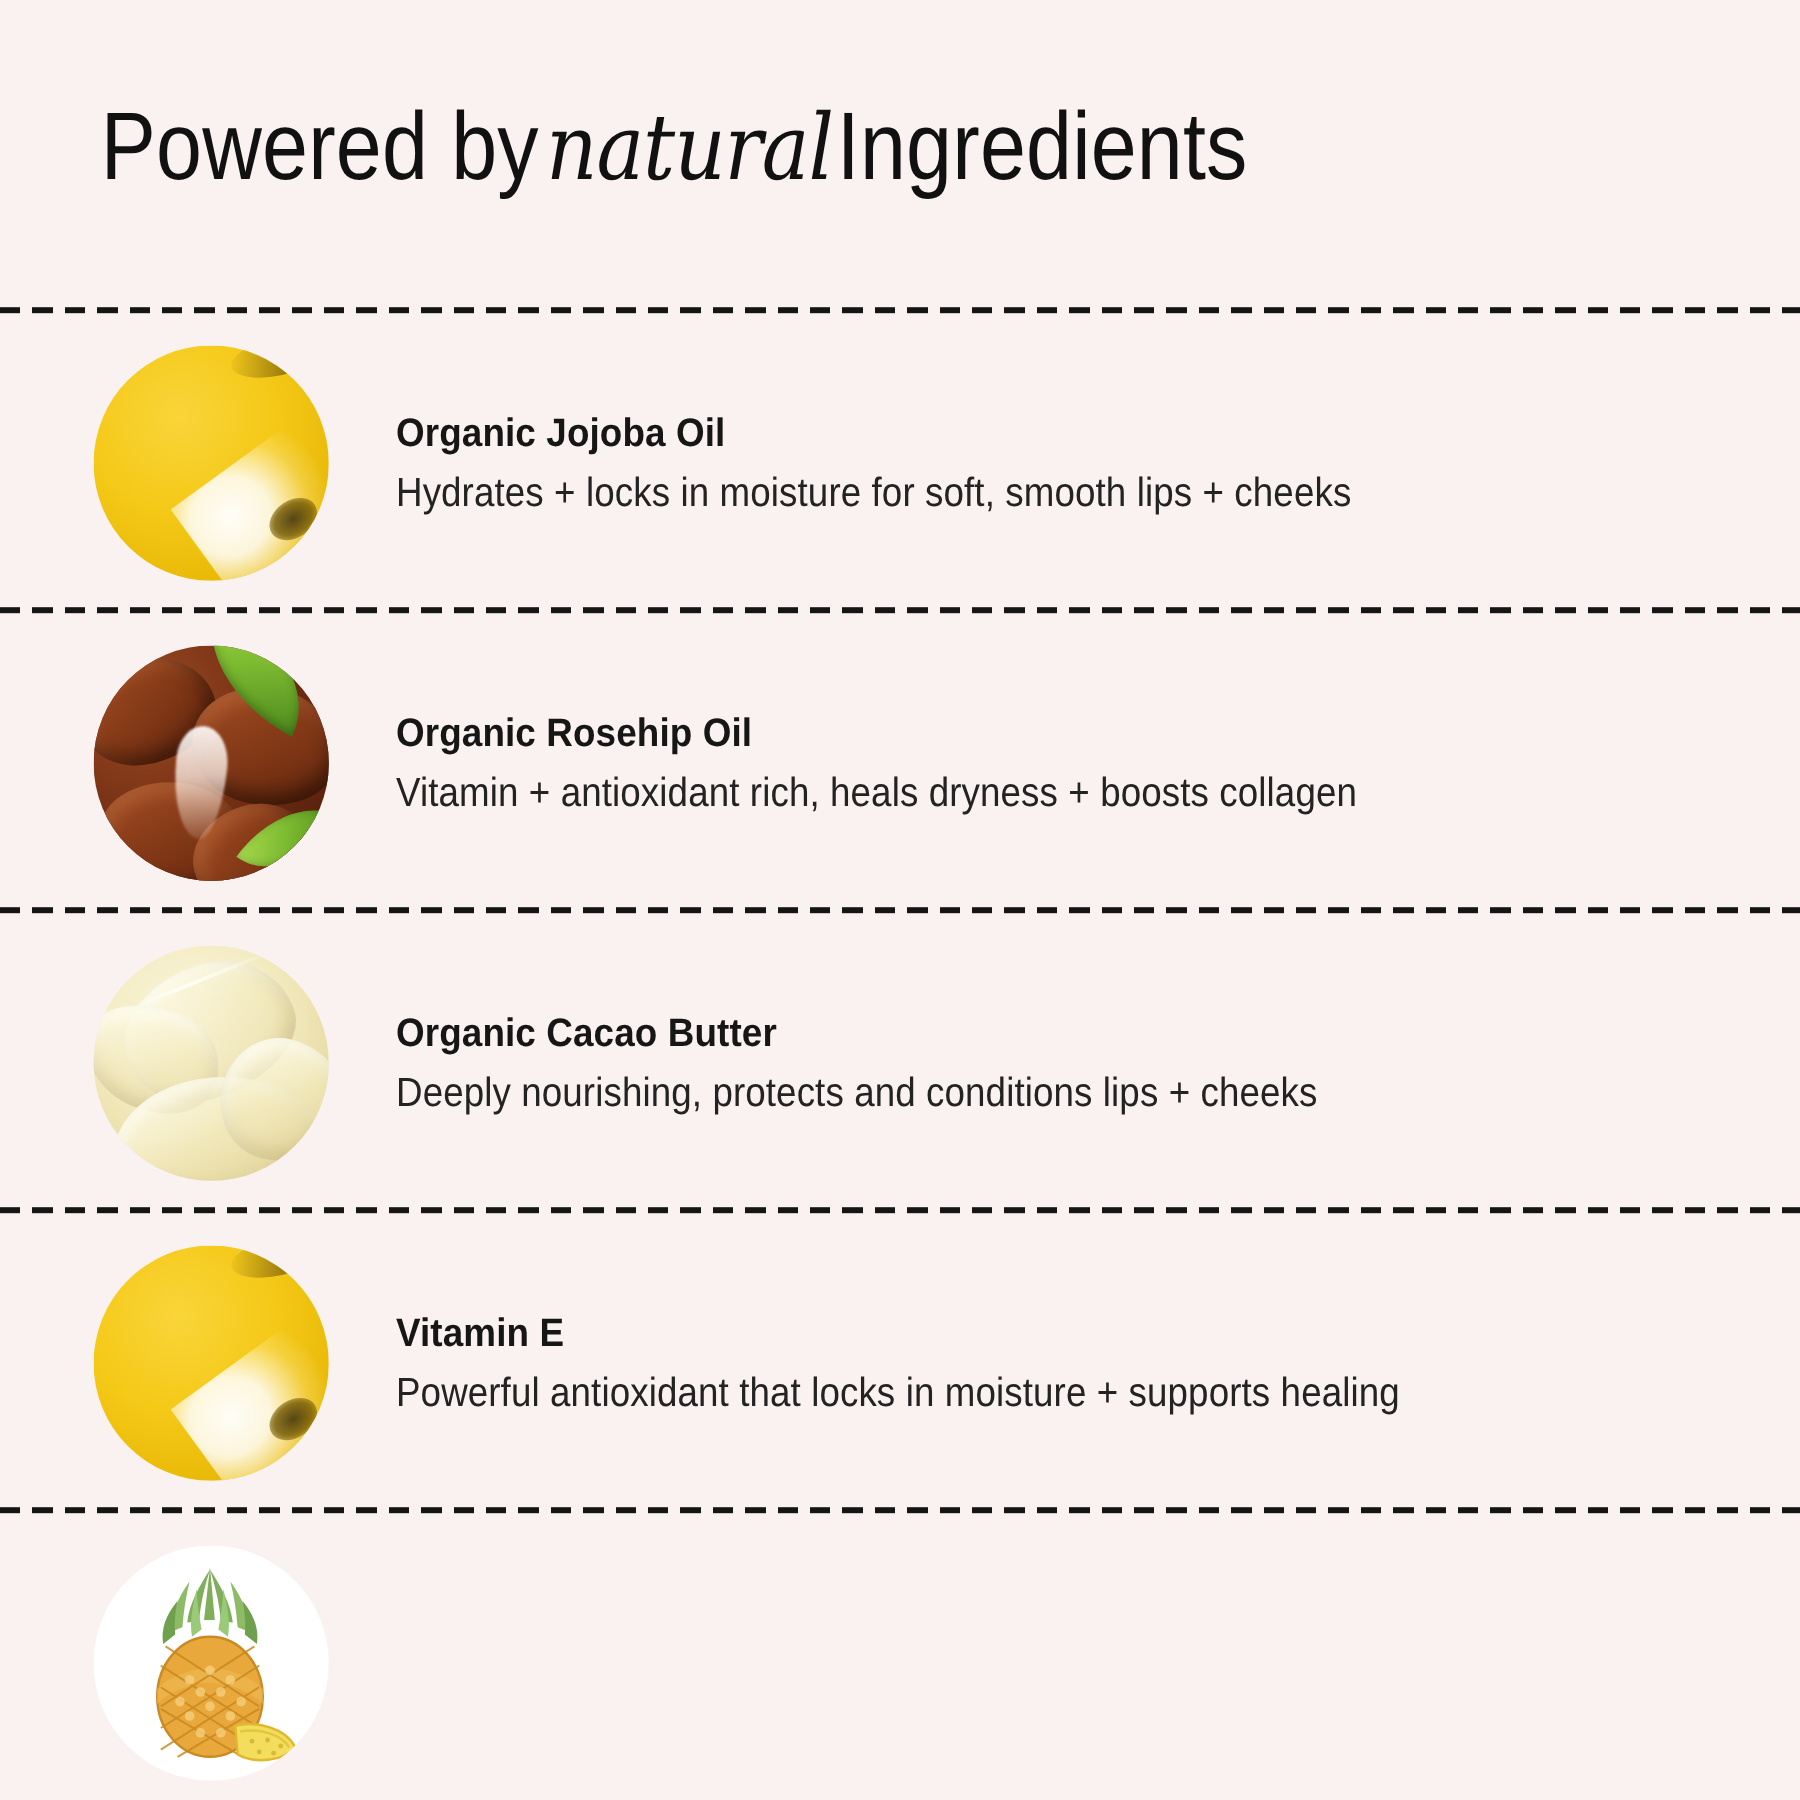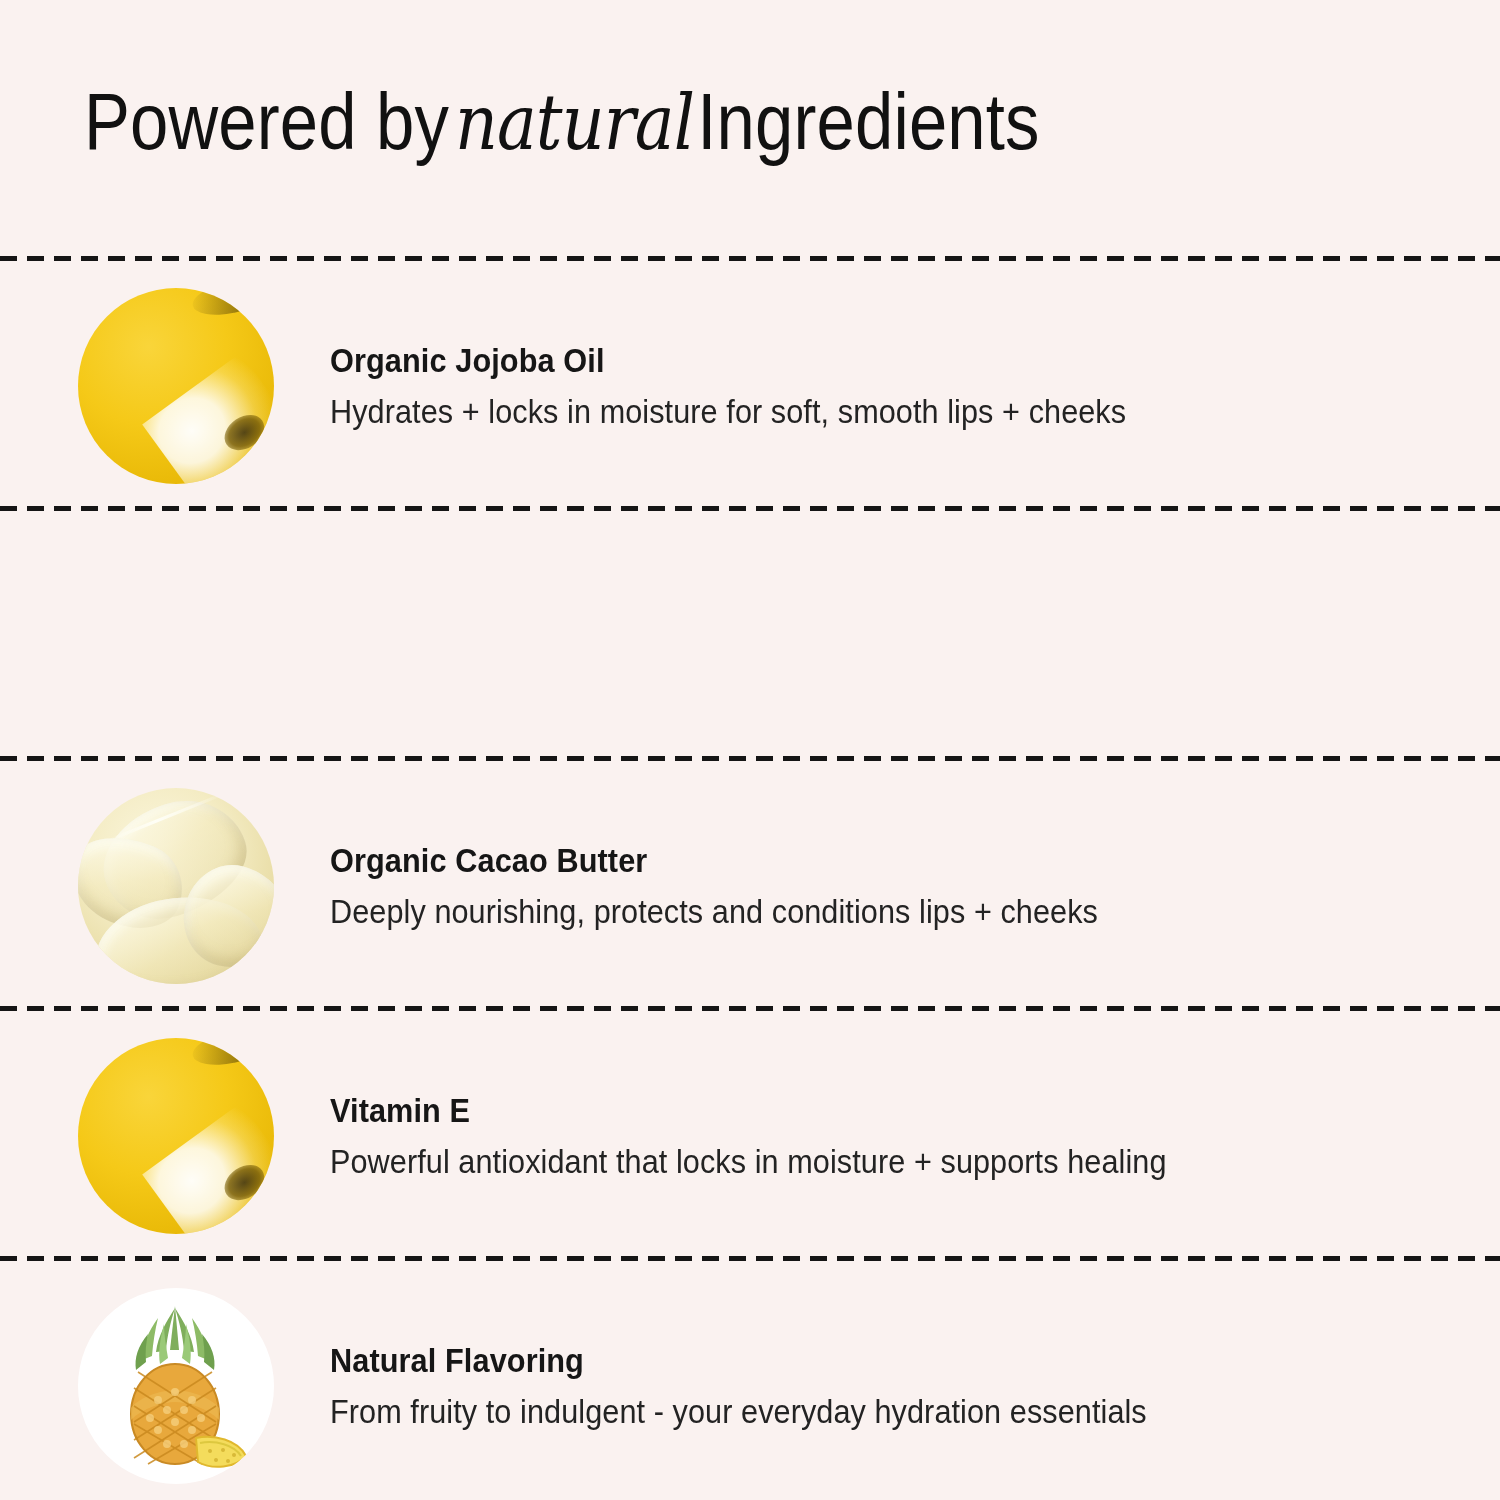--- a/index.html
+++ b/index.html
@@ -248,20 +248,37 @@
       <div class="art art-oil">
         <div class="oil-shadow"></div>
       </div>
     </div>
     <div class="row-body">
       <div class="row-title">Organic Jojoba Oil</div>
       <div class="row-desc">Hydrates + locks in moisture for soft, smooth lips + cheeks</div>
     </div>
   </div>
 
+  <div class="row" style="top:511px">
+    <div class="row-thumb">
+      <div class="art art-rosehip">
+        <div class="rh rh1"></div>
+        <div class="rh rh2"></div>
+        <div class="rh rh3"></div>
+        <div class="rh rh4"></div>
+        <div class="gloss"></div>
+        <div class="leaf leaf1"></div>
+        <div class="leaf leaf2"></div>
+      </div>
+    </div>
+    <div class="row-body">
+      <div class="row-title">Organic Rosehip Oil</div>
+      <div class="row-desc">Vitamin + antioxidant rich, heals dryness + boosts collagen</div>
+    </div>
+  </div>
 
   <div class="row" style="top:761px">
     <div class="row-thumb">
       <div class="art art-butter">
         <div class="sw sw1"></div>
         <div class="sw sw2"></div>
         <div class="sw sw3"></div>
         <div class="sw sw4"></div>
         <div class="ridge"></div>
       </div>
@@ -342,19 +359,15 @@
           <g fill="#cfae2c" opacity="0.75">
             <circle cx="132" cy="163" r="2"></circle>
               <circle cx="145" cy="162" r="2"></circle>
             <circle cx="156" cy="167" r="2"></circle>
               <circle cx="138" cy="172" r="2"></circle>
             <circle cx="150" cy="173" r="2"></circle>
           </g>
         </svg>
       </div>
     </div>
-    <div class="row-body">
-      <div class="row-title">Natural Flavoring</div>
-      <div class="row-desc">From fruity to indulgent - your everyday hydration essentials</div>
-    </div>
   </div>
 
 </div>
 
 </body></html>

